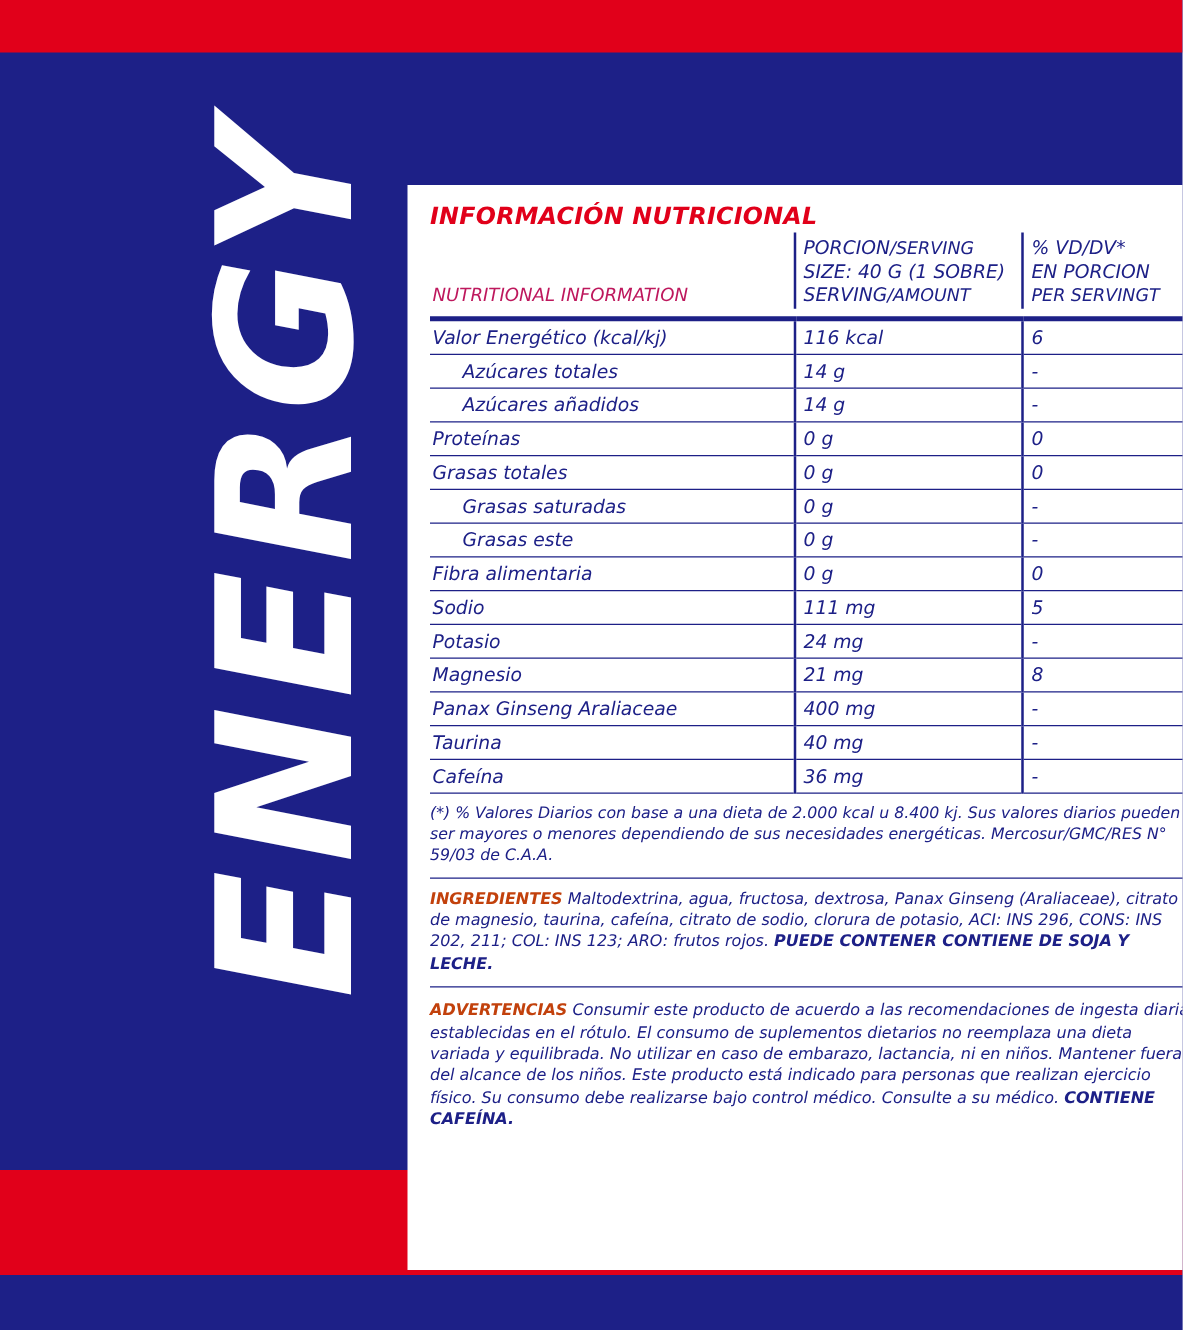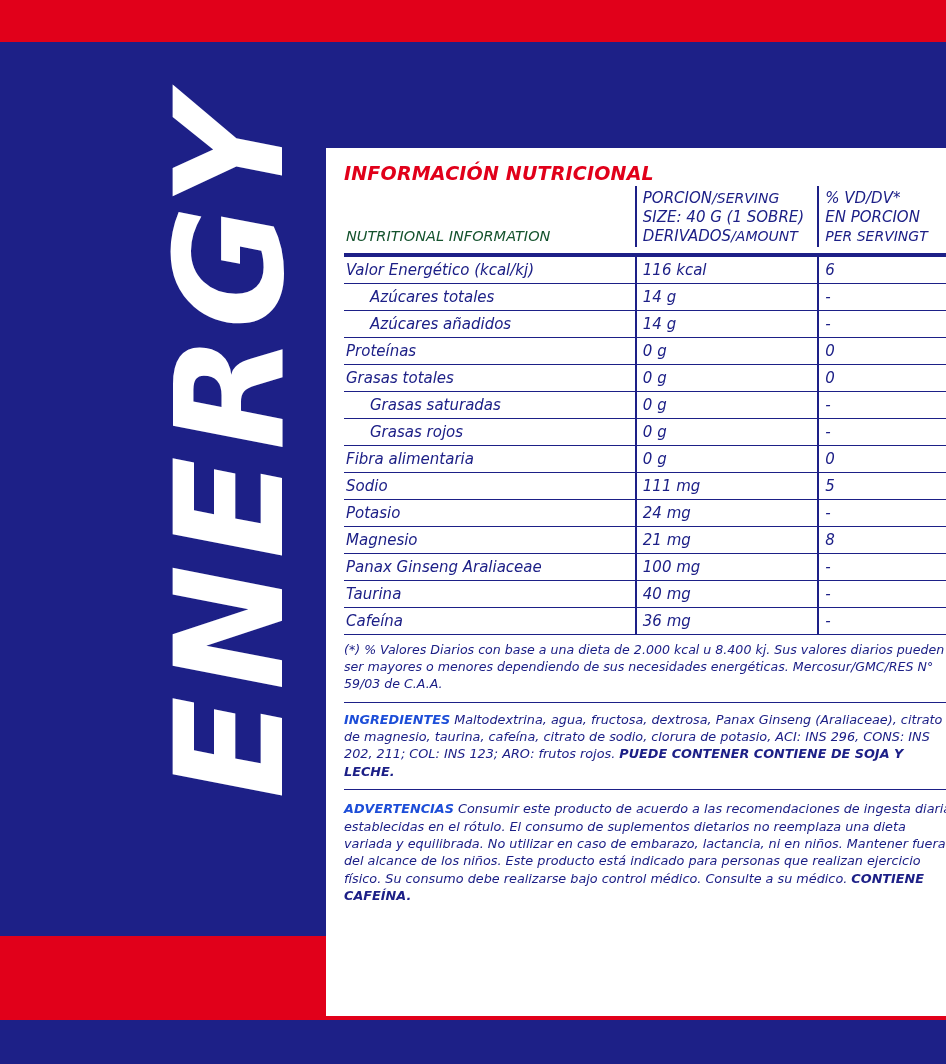--- a/index.html
+++ b/index.html
@@ -90,21 +90,21 @@
   .col-amt   { width: 30%; }
   .col-dv    { width: 22%; }
 
   .hdr-row td {
     vertical-align: bottom;
     padding-bottom: 3px;
   }
   .hdr-sub {
     font-style: italic;
     font-size: 14.5px;
-    color: #14532d;
+    color: #be185d;
   }
   .hdr-strong {
     font-weight: normal;
     font-style: italic;
     font-size: 15px;
     color: #1d2087;
     display: inline;
   }
   .hdr-light {
     font-style: italic;
@@ -143,21 +143,21 @@
     color: #1d2087;
     font-family: "DejaVu Sans", sans-serif;
     font-style: italic;
     font-size: 12.8px;
     line-height: 1.36;
     margin: 0 0 10px 0;
     padding-bottom: 9px;
   }
   .para.with-rule { border-bottom: 1.5px solid #1d2087; }
   .lbl-red {
-    color: #1d4ed8;
+    color: #c2410c;
     font-weight: bold;
     font-style: italic;
   }
   .bold-blue {
     font-weight: bold;
     font-style: italic;
     color: #1d2087;
   }
 </style>
 </head>
@@ -181,21 +181,21 @@
           <span class="hdr-sub">NUTRITIONAL INFORMATION</span>
         </td>
         <td class="col-amt vline-l">
           <div>
             <span class="hdr-strong">PORCION</span><span class="hdr-light">/SERVING</span>
           </div>
           <div>
             <span class="hdr-strong">SIZE: 40 G (1 SOBRE)</span>
           </div>
           <div>
-            <span class="hdr-strong">DERIVADOS</span><span class="hdr-light">/AMOUNT</span>
+            <span class="hdr-strong">SERVING</span><span class="hdr-light">/AMOUNT</span>
           </div>
         </td>
         <td class="col-dv vline-l">
           <div><span class="hdr-strong">% VD/DV*</span></div>
           <div><span class="hdr-strong">EN PORCION</span></div>
           <div><span class="hdr-light">PER SERVINGT</span></div>
         </td>
       </tr>
       <tr class="thickline">
         <td></td>
@@ -227,21 +227,21 @@
         <td class="col-name">Grasas totales</td>
         <td class="col-amt">0 g</td>
         <td class="col-dv">0</td>
       </tr>
       <tr class="row">
         <td class="col-name indent">Grasas saturadas</td>
         <td class="col-amt">0 g</td>
         <td class="col-dv">-</td>
       </tr>
       <tr class="row">
-        <td class="col-name indent">Grasas rojos</td>
+        <td class="col-name indent">Grasas este</td>
         <td class="col-amt">0 g</td>
         <td class="col-dv">-</td>
       </tr>
       <tr class="row">
         <td class="col-name">Fibra alimentaria</td>
         <td class="col-amt">0 g</td>
         <td class="col-dv">0</td>
       </tr>
       <tr class="row">
         <td class="col-name">Sodio</td>
@@ -253,21 +253,21 @@
         <td class="col-amt">24 mg</td>
         <td class="col-dv">-</td>
       </tr>
       <tr class="row">
         <td class="col-name">Magnesio</td>
         <td class="col-amt">21 mg</td>
         <td class="col-dv">8</td>
       </tr>
       <tr class="row">
         <td class="col-name">Panax Ginseng Araliaceae</td>
-        <td class="col-amt">100 mg</td>
+        <td class="col-amt">400 mg</td>
         <td class="col-dv">-</td>
       </tr>
       <tr class="row">
         <td class="col-name">Taurina</td>
         <td class="col-amt">40 mg</td>
         <td class="col-dv">-</td>
       </tr>
       <tr class="row">
         <td class="col-name">Cafeína</td>
         <td class="col-amt">36 mg</td>

